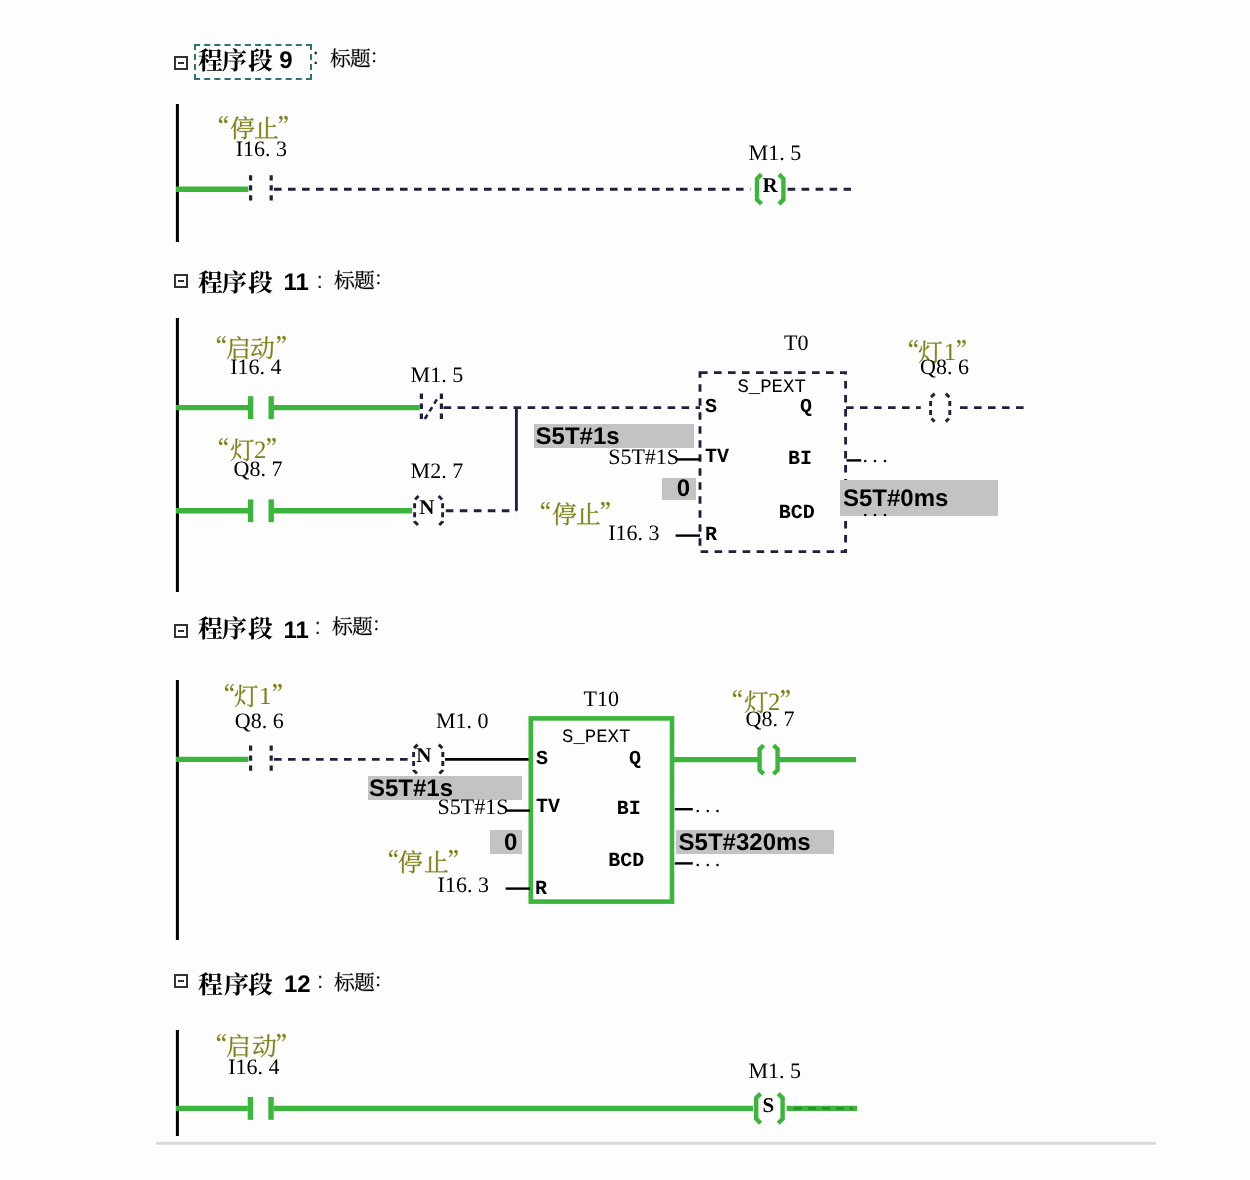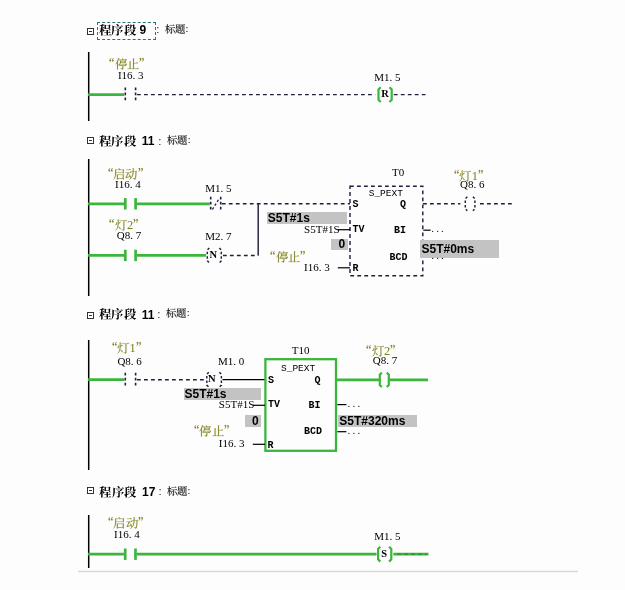--- a/index.html
+++ b/index.html
@@ -263,21 +263,21 @@
       </svg></div>
   <div class="lbl" id="n11-coil-address" style="left: 372.8px; top: 354.5px;">Q8. 7</div>
   <div class="collapse" id="n12-collapse" style="left: 87.2px; top: 487.3px;"></div>
   <div class="lbl cjk hdr-cjk" id="n12-label" style="left: 99.3px; top: 485.9px;"><svg class="cg" width="12.40" height="12.40" viewBox="0 0 1000 1000">
         <path transform="translate(0,858) scale(1,-1)" d="M312 849C251 799 127 727 24 687L27 674C75 678 125 685 174 692V541H29L37 513H163C136 378 89 236 17 133L29 121C85 167 133 219 174 276V-90H195C251 -90 288 -63 289 -56V420C313 377 334 323 336 276C392 226 453 280 425 347H608V187H415L423 159H608V-30H349L357 -58H959C974 -58 984 -53 987 -42C946 -4 877 51 877 51L815 -30H726V159H920C934 159 945 164 948 174C908 210 844 261 844 261L787 187H726V347H935C950 347 960 352 963 363C924 399 858 452 858 452L800 376H411L413 368C393 397 354 427 289 450V513H416C430 513 440 518 443 529C409 563 351 614 351 614L300 541H289V713C322 721 352 728 378 736C410 726 432 729 444 739ZM449 765V438H465C510 438 559 462 559 472V499H782V457H801C839 457 895 480 896 487V718C916 722 930 731 936 739L825 822L772 765H563L449 810ZM559 528V736H782V528Z" fill="currentColor"></path>
       </svg><svg class="cg" width="12.40" height="12.40" viewBox="0 0 1000 1000">
         <path transform="translate(0,858) scale(1,-1)" d="M860 763 798 679H593C652 710 649 835 432 851L425 845C462 806 503 743 516 687L531 679H246L110 728V429C110 257 105 66 20 -84L31 -92C217 49 228 265 228 429V651H944C958 651 969 656 972 667C931 706 860 763 860 763ZM404 501 397 491C456 461 532 400 564 346C623 326 656 379 624 429C698 457 781 494 834 527C856 528 866 531 875 539L768 642L701 580H294L303 551H691C666 521 632 485 600 455C566 483 503 504 404 501ZM626 44V313H804C789 266 765 205 745 165L755 159C811 191 883 249 924 291C945 292 956 294 964 303L861 400L801 341H248L257 313H507V46C507 35 502 29 485 29C462 29 350 36 350 36V23C405 15 428 2 445 -14C462 -31 467 -57 469 -92C605 -83 626 -33 626 44Z" fill="currentColor"></path>
       </svg><svg class="cg" width="12.40" height="12.40" viewBox="0 0 1000 1000">
         <path transform="translate(0,858) scale(1,-1)" d="M506 782V687C506 603 499 501 422 420L430 410C595 480 615 607 615 687V744H724V552C724 488 731 464 805 464H845C931 464 967 484 967 526C967 546 959 556 935 569L930 570H921C915 568 905 567 899 567C894 566 883 565 879 565C874 565 867 565 861 565H845C835 565 833 569 833 580V735C850 737 863 743 869 749L768 830L714 772H632L506 818ZM616 120C540 36 437 -31 307 -78L313 -91C460 -61 575 -10 664 58C721 -6 794 -52 882 -90C899 -34 934 2 983 12L984 23C893 44 807 75 735 121C797 184 843 259 876 343C900 344 910 347 917 358L812 452L749 390H455L464 362H523C544 263 575 184 616 120ZM662 177C610 225 568 286 542 362H753C732 295 702 233 662 177ZM347 629 292 554H239V693C305 706 382 725 442 743C462 738 471 739 479 748L353 846C318 807 277 767 236 733L128 782V195L17 175L81 46C92 50 102 60 107 72L128 82V-89H143C208 -89 238 -64 239 -56V134C341 184 417 225 473 257L470 269L239 218V349H426C440 349 451 354 453 365C416 401 351 454 351 454L295 377H239V526H420C435 526 445 531 448 542C410 577 347 629 347 629Z" fill="currentColor"></path>
       </svg></div>
-  <div class="lbl num" id="n12-number" style="left: 142px; top: 486.3px;">17</div>
+  <div class="lbl num" id="n12-number" style="left: 142px; top: 486.3px;">12</div>
   <div class="lbl hcolon" id="n12-hcolon" style="left: 158.5px; top: 486.4px;">:</div>
   <div class="lbl cjk-sm" id="n12-title" style="left: 166.8px; top: 485.7px;"><svg class="cg" width="10.40" height="10.40" viewBox="0 0 1000 1000">
         <path transform="translate(0,858) scale(1,-1)" d="M554 350 455 386C434 278 383 123 309 22L321 10C417 100 482 236 516 335C541 334 550 340 554 350ZM757 375 743 368C806 278 887 139 901 34C976 -31 1027 162 757 375ZM822 799 777 743H418L426 713H877C891 713 901 718 903 729C872 759 822 799 822 799ZM874 567 827 507H362L370 478H613V23C613 10 608 4 591 4C571 4 473 12 473 12V-3C517 -9 542 -17 556 -28C568 -38 574 -57 576 -75C665 -66 677 -29 677 21V478H932C946 478 956 483 959 494C926 525 874 567 874 567ZM328 665 283 607H249V799C275 803 283 812 285 827L186 838V607H44L52 578H169C143 423 97 268 23 148L38 136C101 210 150 295 186 389V-76H200C222 -76 249 -61 249 -52V459C280 416 312 358 320 312C382 260 441 391 249 482V578H383C397 578 406 583 409 594C378 624 328 665 328 665Z" fill="currentColor" stroke="currentColor" stroke-width="12"></path>
       </svg><svg class="cg" width="10.40" height="10.40" viewBox="0 0 1000 1000">
         <path transform="translate(0,858) scale(1,-1)" d="M767 525 675 548C673 274 672 150 464 60L475 41C723 122 723 260 731 504C753 504 763 514 767 525ZM725 236 715 227C772 185 849 111 873 54C945 16 974 164 725 236ZM876 838 829 778H490L498 748H670C665 707 658 658 652 623H589L527 653V200H537C561 200 584 214 584 220V594H834V210H842C862 210 891 225 892 232V586C909 589 924 596 930 603L857 659L825 623H683C704 657 728 705 747 748H938C952 748 961 753 964 764C930 795 876 838 876 838ZM427 448 385 395H41L49 365H255V73C218 99 187 133 162 181C167 209 171 237 174 263C197 265 208 275 210 289L114 299C112 176 90 25 34 -66L46 -77C103 -19 136 66 155 151C240 -20 366 -55 599 -55C677 -55 850 -55 921 -55C923 -28 937 -8 966 -3V11C878 9 685 9 602 9C482 9 390 15 317 42V201H477C491 201 501 206 503 217C475 245 428 283 428 283L388 230H317V365H479C493 365 502 370 505 381C475 410 427 448 427 448ZM175 516V619H373V516ZM175 466V487H373V455H383C403 455 435 470 436 476V740C456 744 473 751 479 759L399 821L363 781H180L113 812V445H123C149 445 175 459 175 466ZM175 649V752H373V649Z" fill="currentColor" stroke="currentColor" stroke-width="12"></path>
       </svg>:</div>
   <div class="lbl cjk sym" id="n12-contact-symbol" style="left: 107.9px; top: 517.1px;"><svg class="cg" width="5.33" height="12.40" viewBox="0 0 430 1000">
         <path transform="translate(-530,858) scale(1,-1)" d="M826 710C876 696 911 676 911 631C911 598 886 573 847 573C803 573 777 606 777 662C777 723 808 812 908 854L924 829C857 796 831 745 826 710ZM621 710C671 696 705 676 705 631C705 598 680 573 642 573C598 573 571 606 571 662C571 723 602 812 703 854L719 829C651 796 625 745 621 710Z" fill="currentColor" stroke="currentColor" stroke-width="12"></path>
       </svg><svg class="cg" width="12.40" height="12.40" viewBox="0 0 1000 1000">
         <path transform="translate(0,858) scale(1,-1)" d="M451 847 441 839C472 812 513 764 529 728C596 689 643 813 451 847ZM791 290V27H381V290ZM381 -52V-2H791V-72H801C824 -72 858 -56 859 -50V280C876 284 891 291 897 298L818 359L781 319H386L314 352V-75H325C354 -75 381 -59 381 -52ZM248 502V518V689H800V502ZM183 729V517C183 322 164 108 38 -66L52 -77C217 79 244 301 248 472H800V426H811C833 426 865 442 866 448V679C884 683 899 690 905 697L827 758L791 719H261L183 752Z" fill="currentColor" stroke="currentColor" stroke-width="12"></path>

